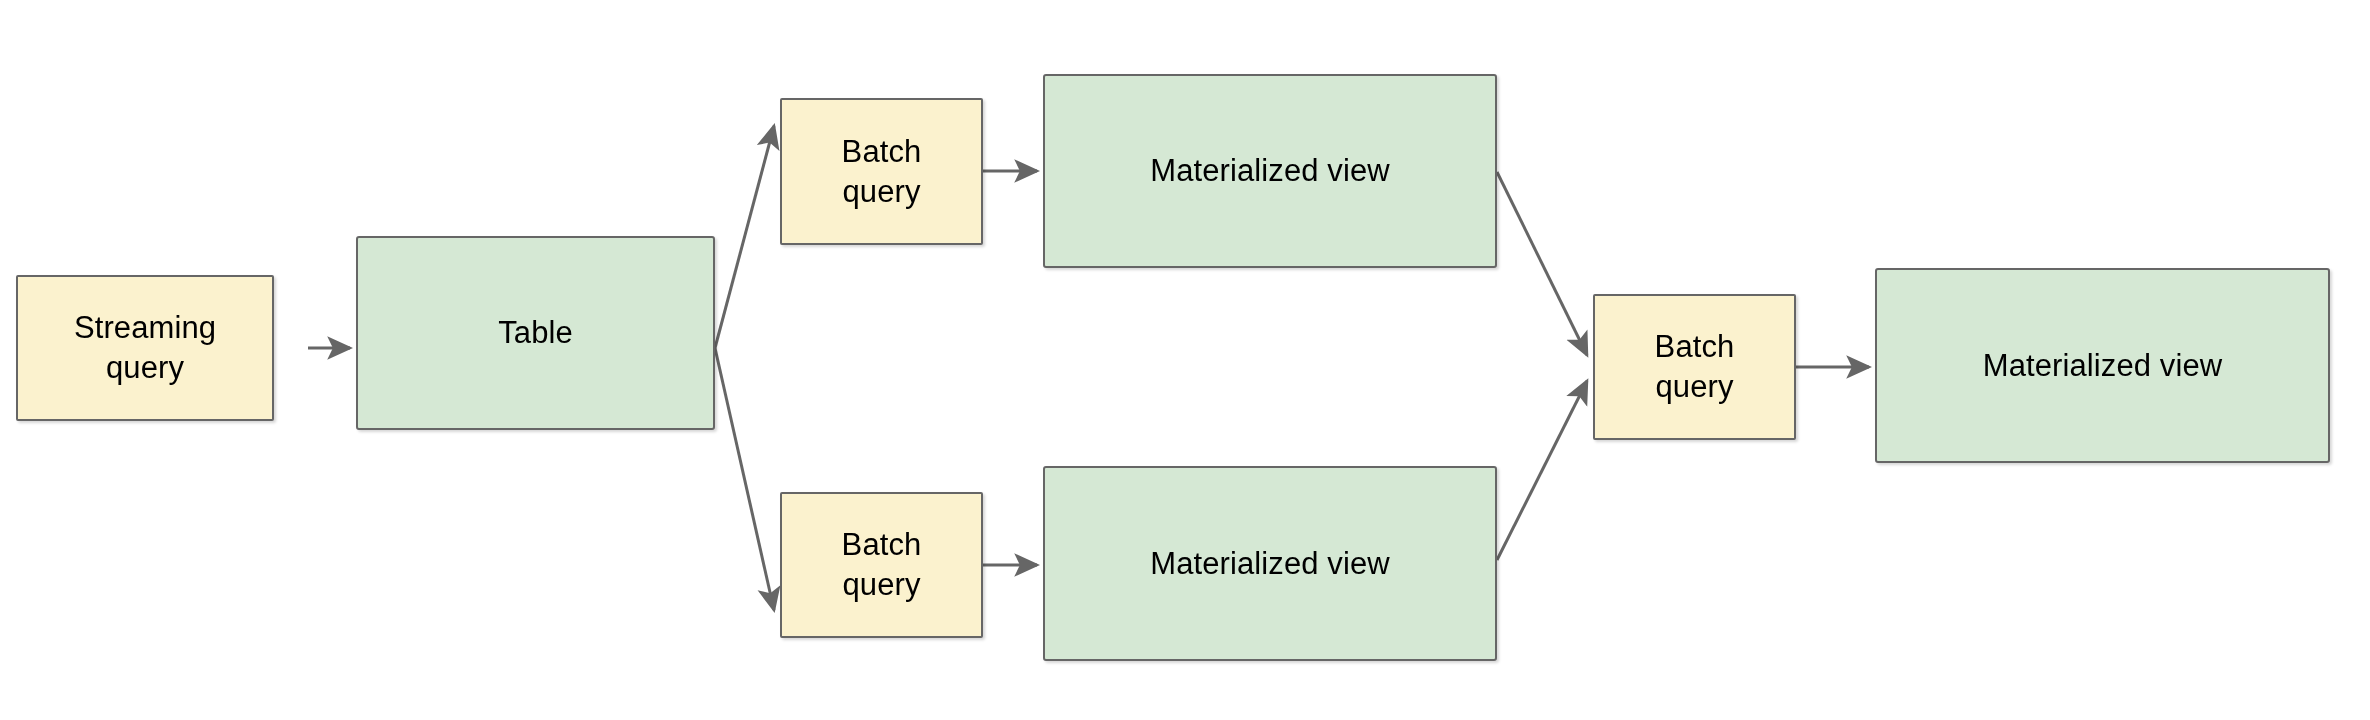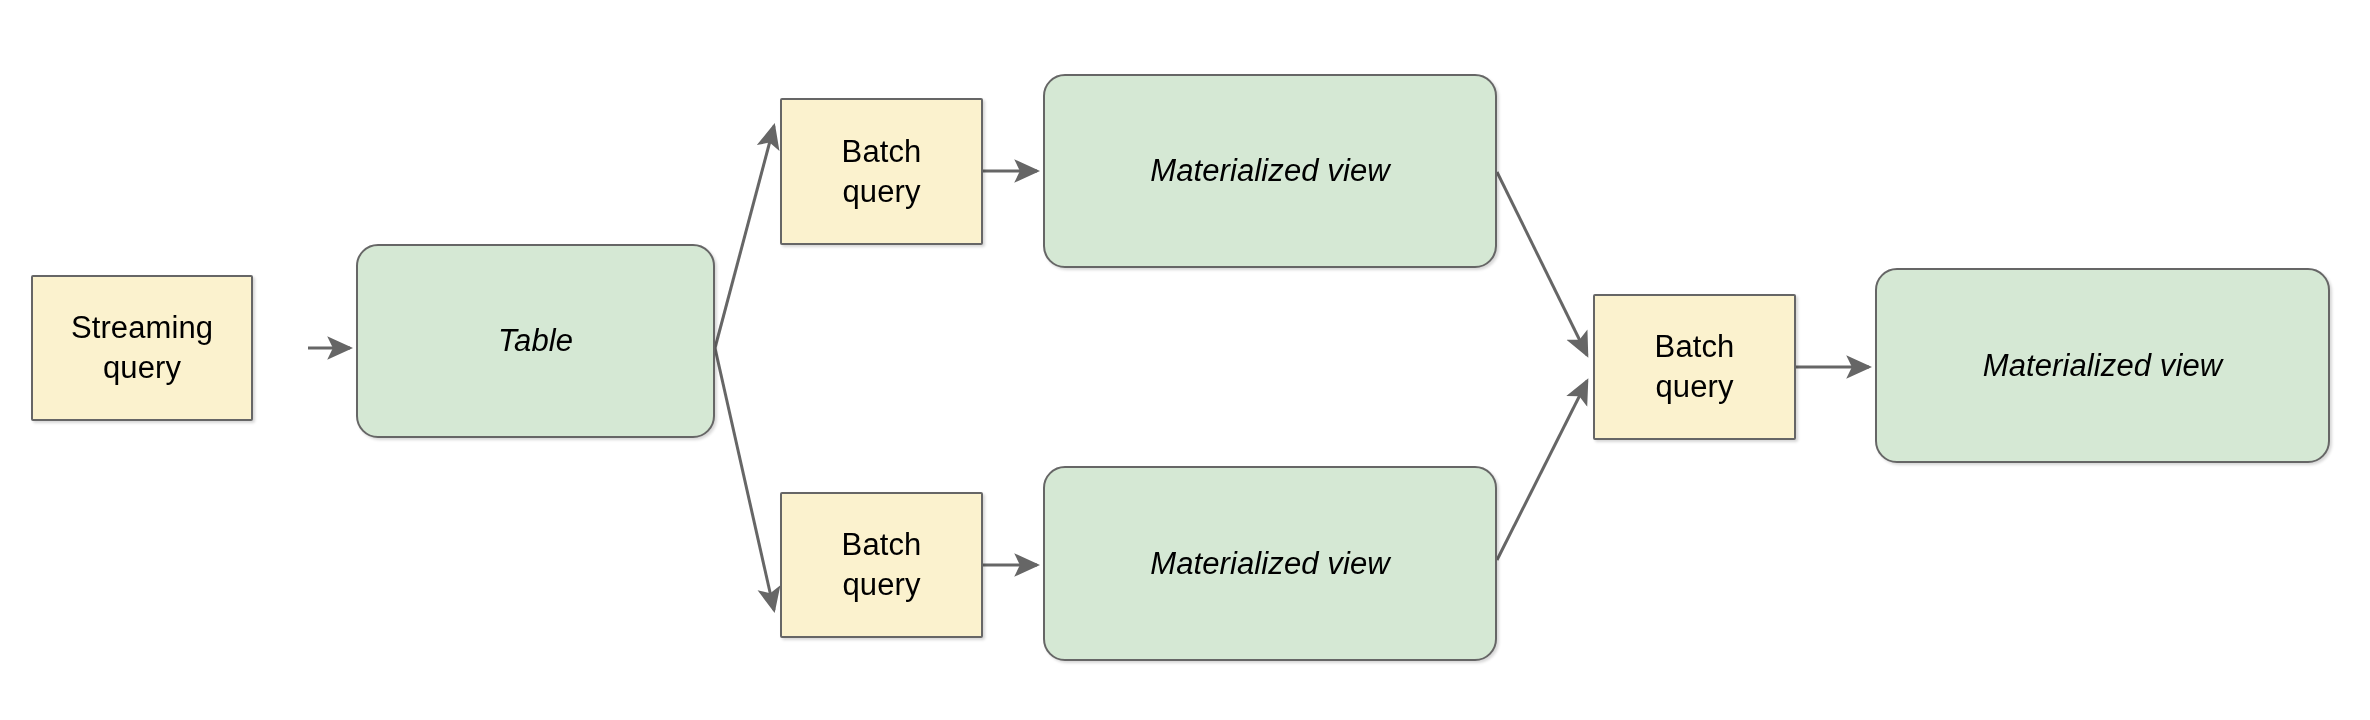--- a/index.html
+++ b/index.html
@@ -42,22 +42,21 @@
     box-shadow: 2px 2px 3px rgba(0,0,0,0.16);
     white-space: pre-line;
     z-index: 2;
   }
   .node-process {
     background: #fbf2ce;
     border-radius: 2px;
   }
   .node-store {
     background: #d5e8d4;
-    border-radius: 22px;
-    font-style: italic;
+    border-radius: 3px;
   }
   .node-label {
     display: block;
     white-space: pre-line;
   }
 </style>
 </head>
 <body>
 
 <div id="diagram-canvas">
@@ -74,26 +73,26 @@
       <path d="M715,348 L774,126"></path>
       <path d="M715,348 L774,610"></path>
       <path d="M983,171 L1037,171"></path>
       <path d="M983,565 L1037,565"></path>
       <path d="M1497,172 L1587,355"></path>
       <path d="M1497,560 L1587,381"></path>
       <path d="M1796,367 L1869,367"></path>
     </g>
   </svg>
 
-  <div class="node node-process" style="left:31px; top:275px; width:222px; height:146px;">
+  <div class="node node-process" style="left:16px; top:275px; width:258px; height:146px;">
     <span class="node-label">Streaming
 query</span>
   </div>
 
-  <div class="node node-store" style="left:356px; top:244px; width:359px; height:194px;">
+  <div class="node node-store" style="left:356px; top:236px; width:359px; height:194px;">
     <span class="node-label">Table</span>
   </div>
 
   <div class="node node-process" style="left:780px; top:98px; width:203px; height:147px;">
     <span class="node-label">Batch
 query</span>
   </div>
 
   <div class="node node-store" style="left:1043px; top:74px; width:454px; height:194px;">
     <span class="node-label">Materialized view</span>

